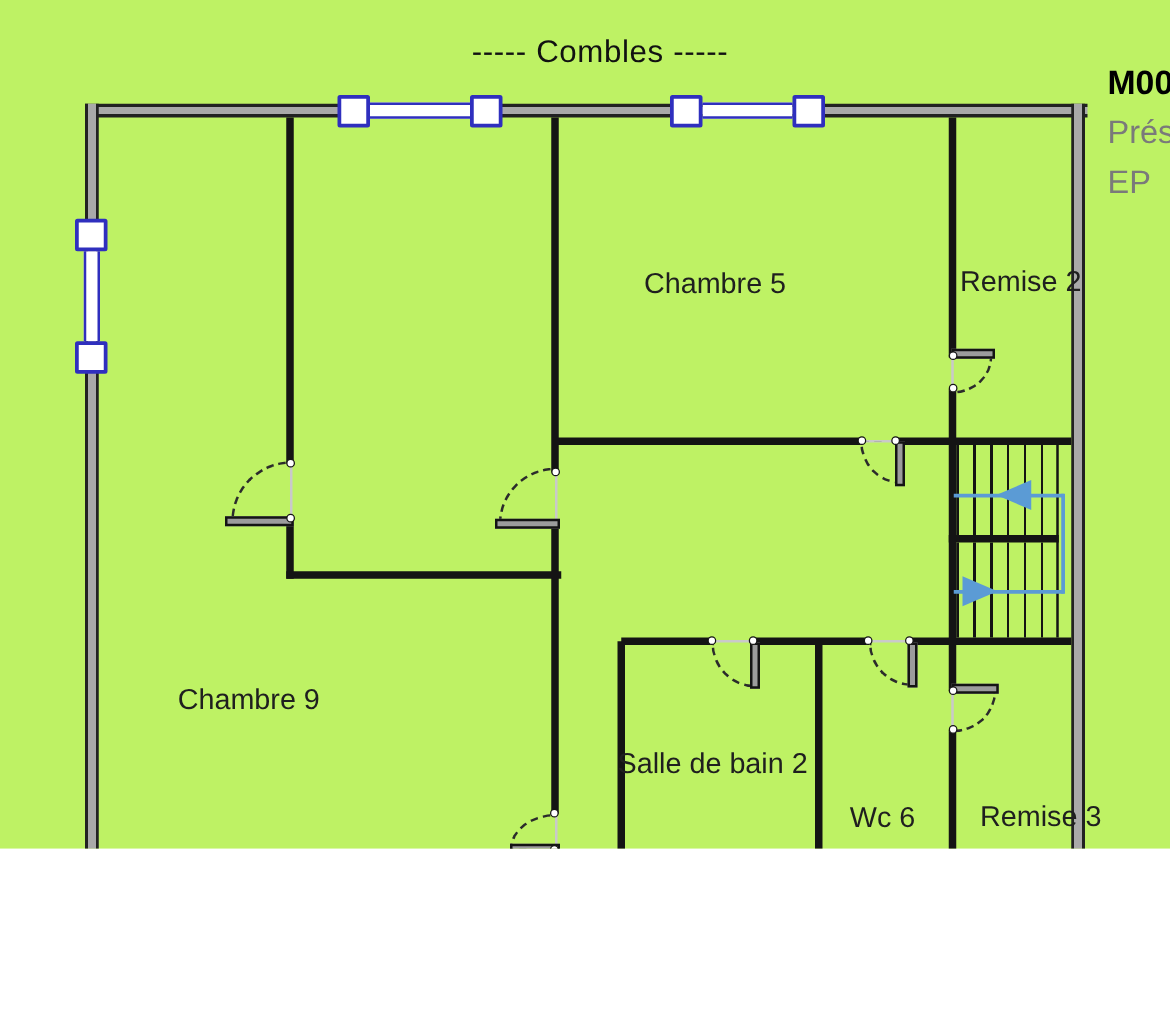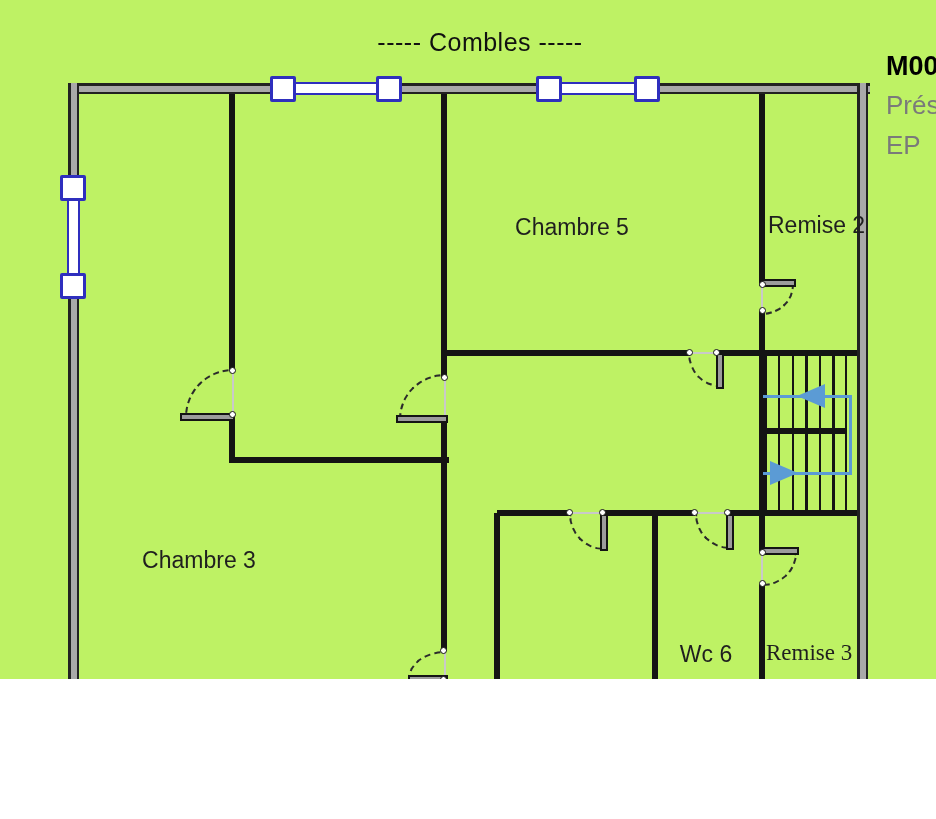--- a/index.html
+++ b/index.html
@@ -150,17 +150,18 @@
   <div class="abs winsq" style="left:362px;top:707px;"></div>
   <div class="abs winconn-h" style="left:560px;top:713px;width:37px;height:13px;"></div>
   <div class="abs winsq" style="left:534px;top:707px;"></div>
   <div class="abs winsq" style="left:597px;top:707px;"></div>
   <div class="abs winconn-h" style="left:691px;top:713px;width:32px;height:13px;"></div>
   <div class="abs winsq" style="left:665px;top:707px;"></div>
   <div class="abs winsq" style="left:723px;top:707px;"></div>
 
   <div class="abs room-label centered" style="left:572px;top:227px;">Chambre 5</div>
   <div class="abs room-label" style="left:768px;top:212px;">Remise 2</div>
-  <div class="abs room-label centered" style="left:199px;top:560px;">Chambre 3</div>
+  <div class="abs room-label centered" style="left:199px;top:560px;">Chambre 9</div>
+  <div class="abs room-label" style="left:494px;top:597px;">Salle de bain 2</div>
   <div class="abs room-label centered" style="left:706px;top:654px;">Wc 6</div>
-  <div class="abs room-label" style="left:766px;top:640px;font-family:Liberation Serif, serif;">Remise 3</div>
+  <div class="abs room-label" style="left:784px;top:640px;">Remise 3</div>
 
 </div>
 
 </body></html>

